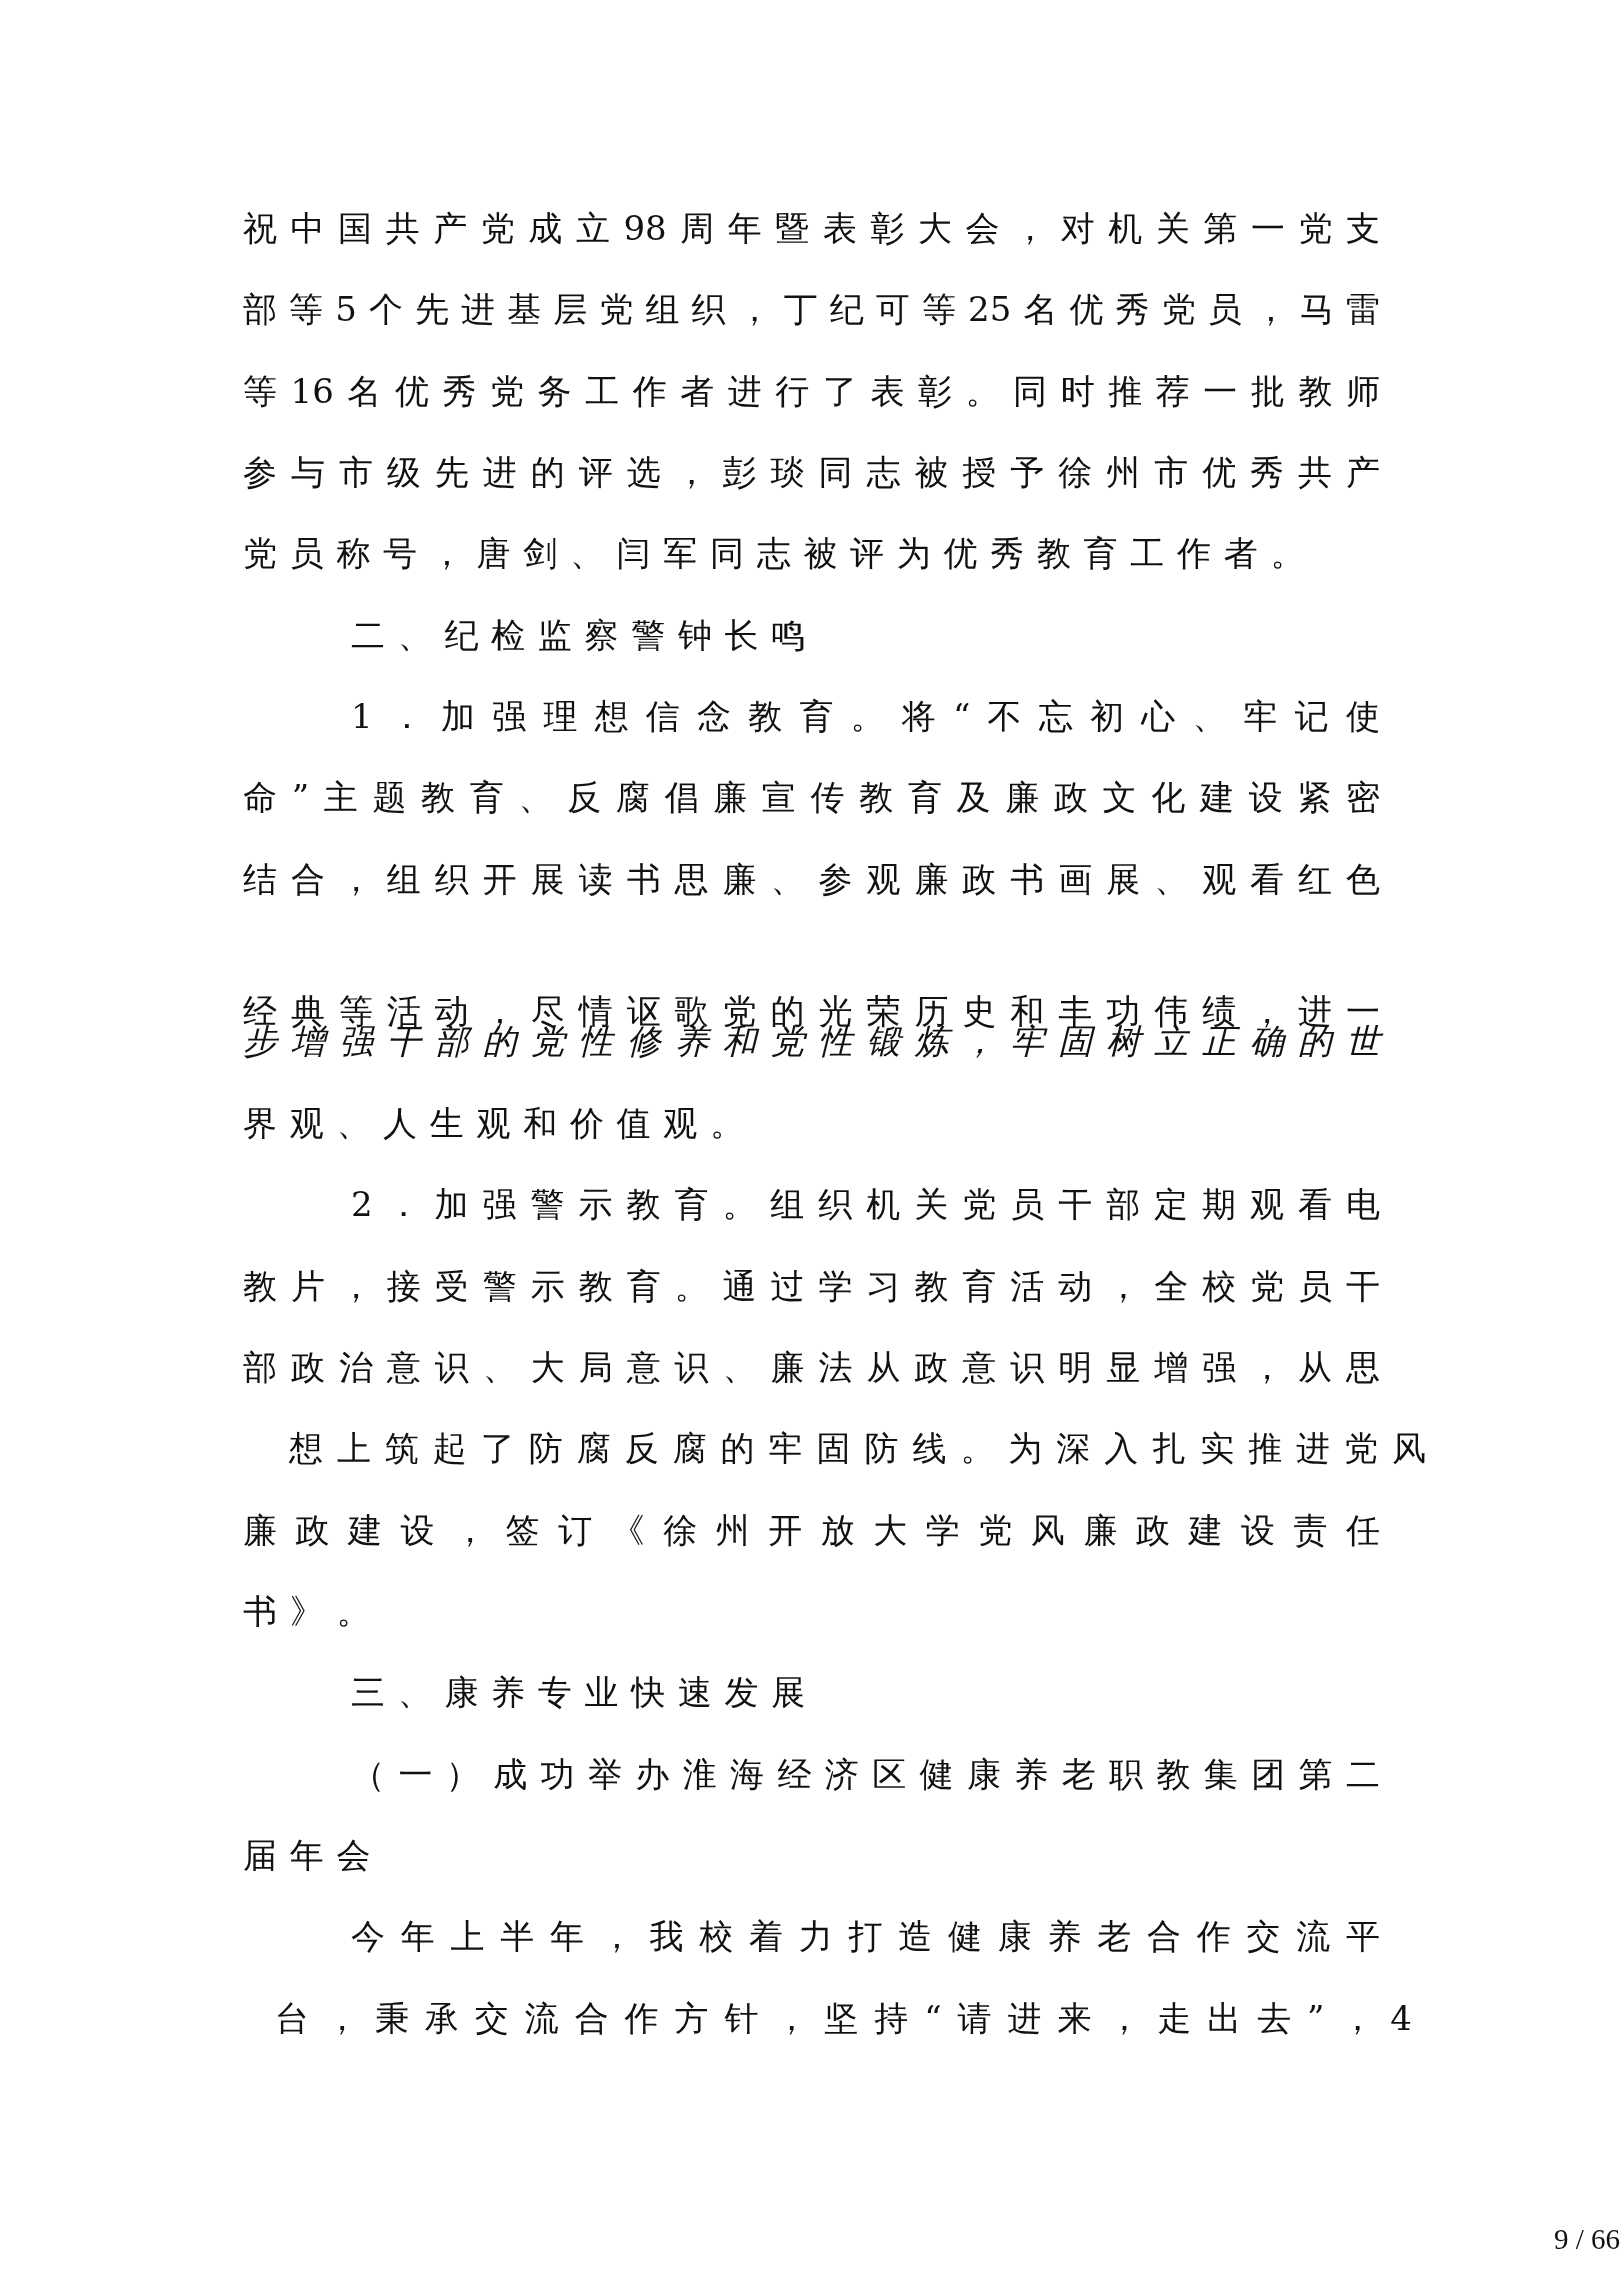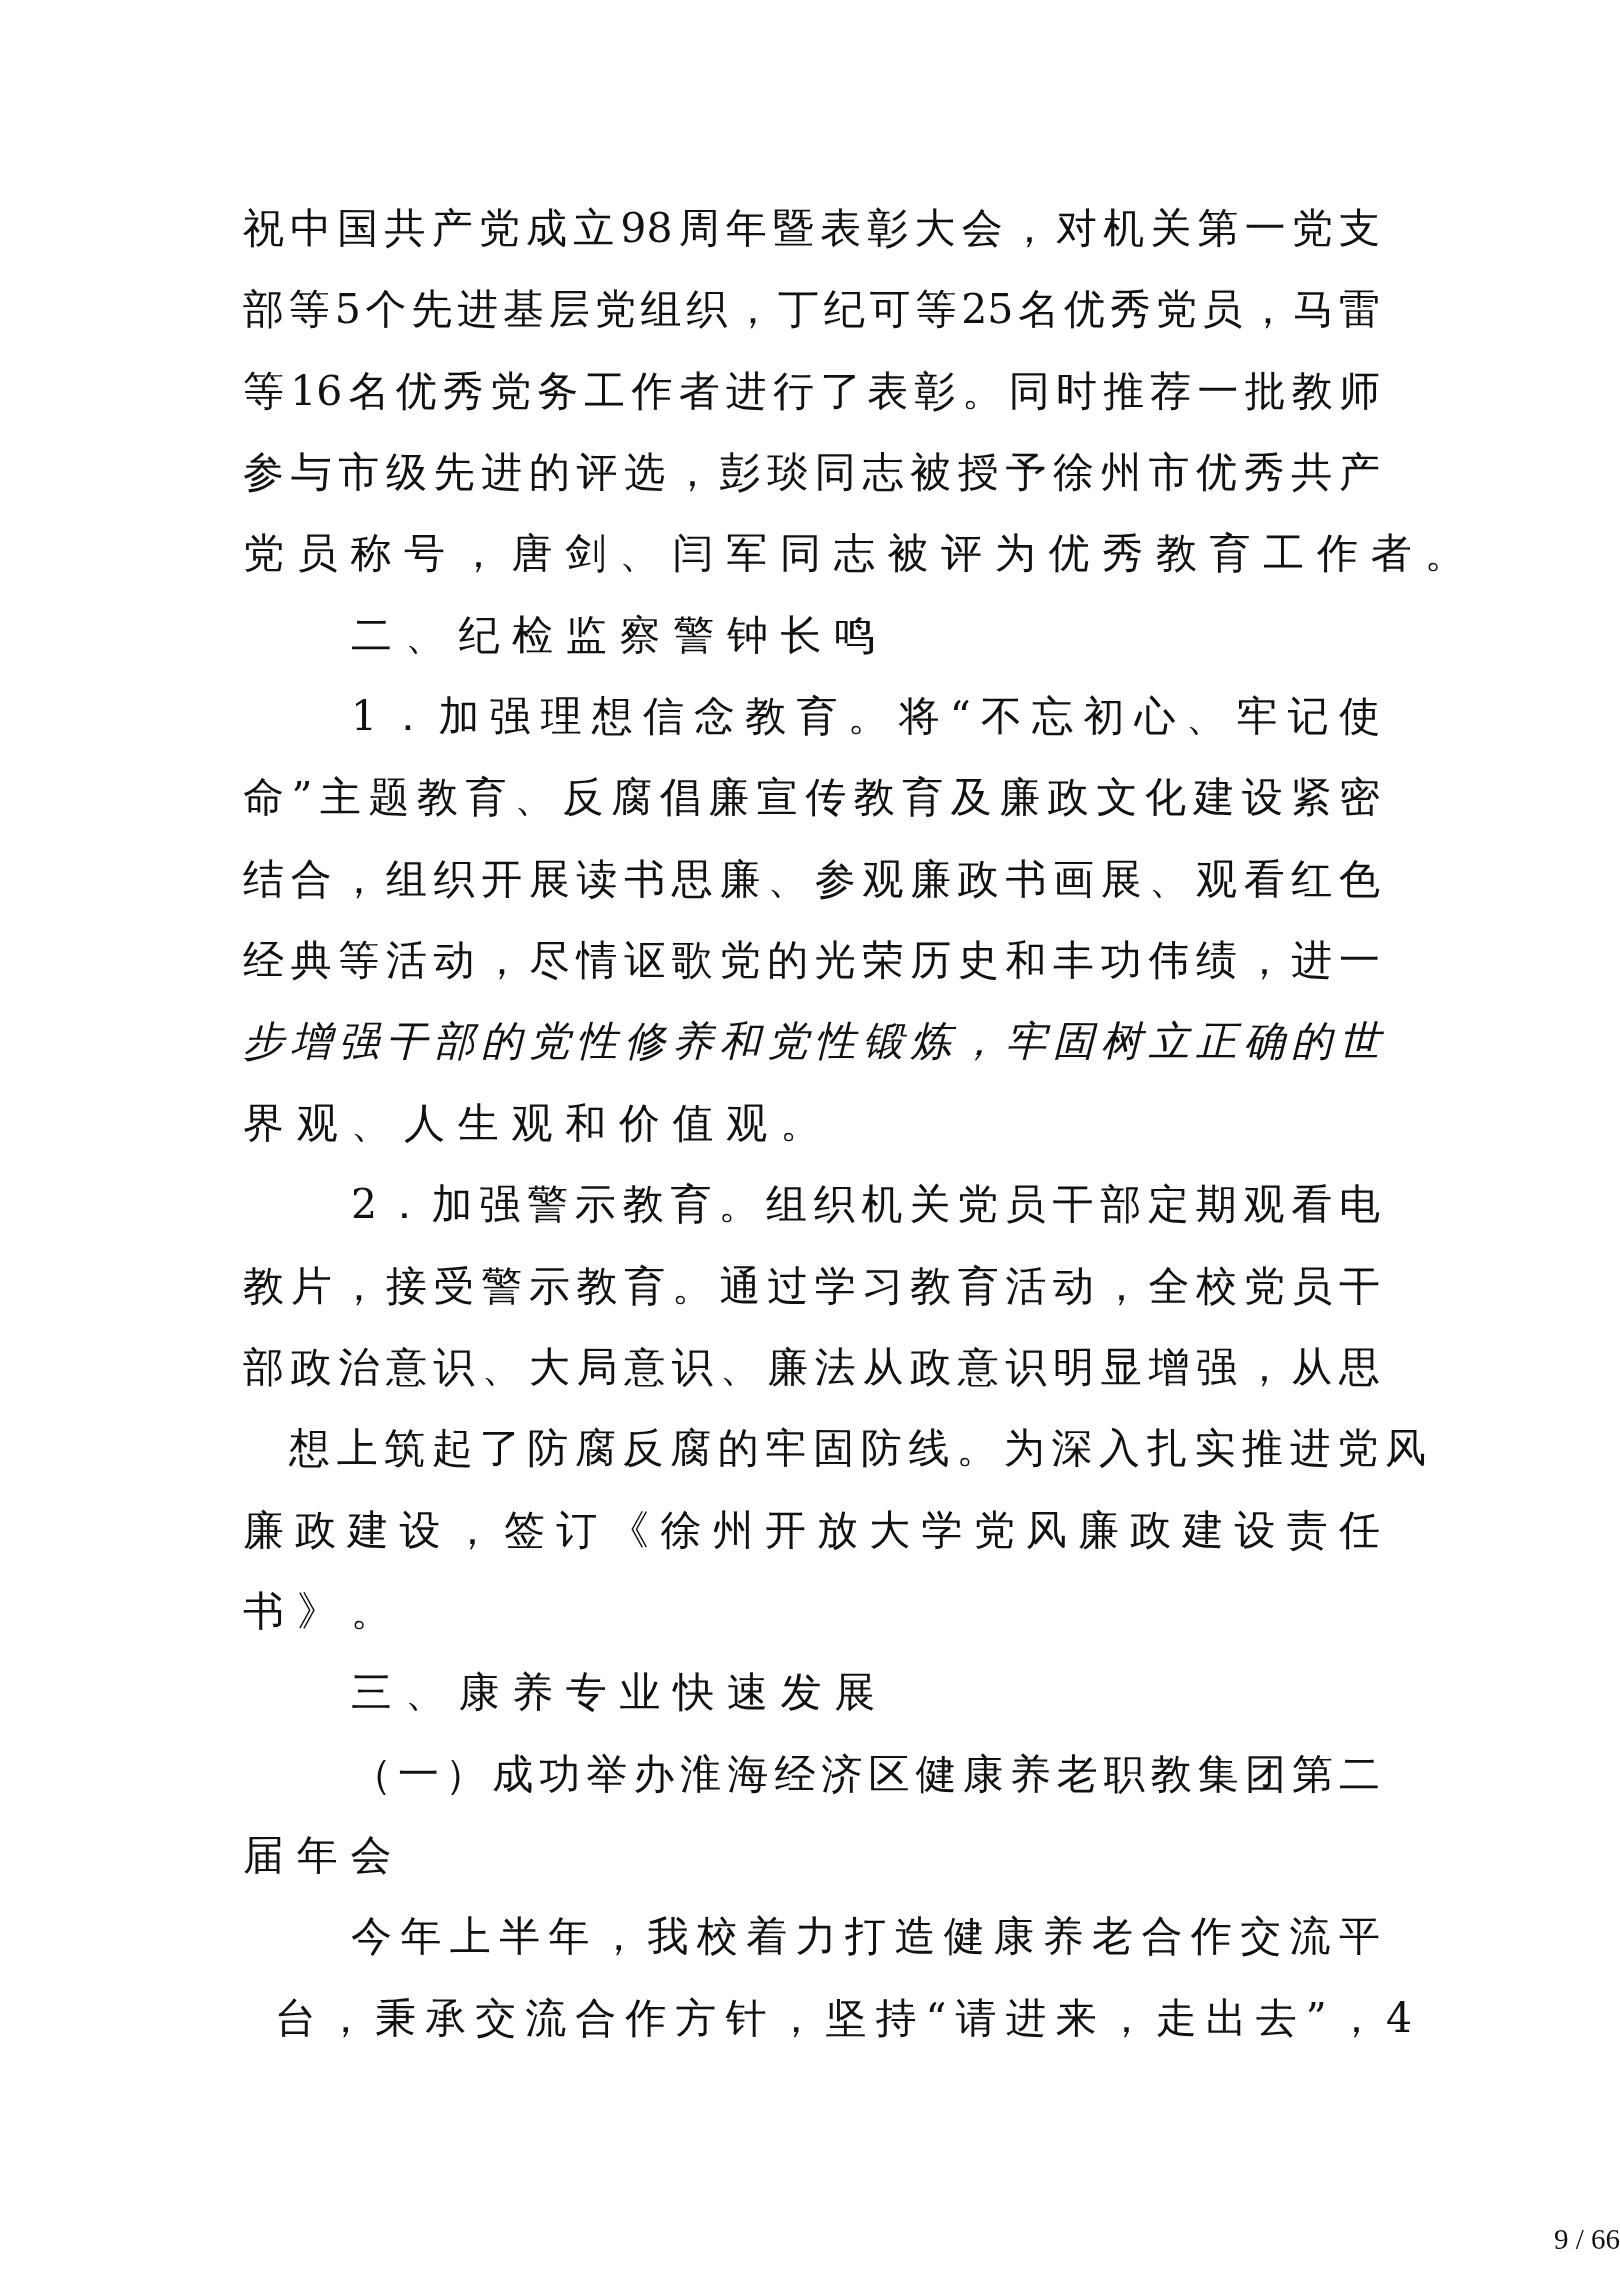--- a/index.html
+++ b/index.html
@@ -7,21 +7,21 @@
   .page {
     position: absolute; left: 0; top: 0; width: 1620px; height: 2293px;
     background: #ffffff; color: #111111;
     font-family: "DejaVu Serif", "Liberation Serif", serif;
   }
   .line {
     position: absolute;
     left: 243px;
     width: 1137px;
     height: 55px;
-    font-size: 41px;
+    font-size: 34px;
     line-height: 55px;
     white-space: nowrap;
     letter-spacing: 12.7px;
   }
   .line.full {
     text-align: justify;
     text-align-last: justify;
     letter-spacing: 0;
   }
   .line.indent { left: 351px; width: 1029px; }
@@ -42,21 +42,21 @@
   <div id="lines">
     <div class="line full" style="top: 201px;">祝中国共产党成立98周年暨表彰大会，对机关第一党支</div>
     <div class="line full" style="top: 282px;">部等5个先进基层党组织，丁纪可等25名优秀党员，马雷</div>
     <div class="line full" style="top: 364px;">等16名优秀党务工作者进行了表彰。同时推荐一批教师</div>
     <div class="line full" style="top: 445px;">参与市级先进的评选，彭琰同志被授予徐州市优秀共产</div>
     <div class="line" style="top: 526px;">党员称号，唐剑、闫军同志被评为优秀教育工作者。</div>
     <div class="line indent" style="top: 608px;">二、纪检监察警钟长鸣</div>
     <div class="line indent full" style="top: 689px;">1．加强理想信念教育。将“不忘初心、牢记使</div>
     <div class="line full" style="top: 770px;">命”主题教育、反腐倡廉宣传教育及廉政文化建设紧密</div>
     <div class="line full" style="top: 852px;">结合，组织开展读书思廉、参观廉政书画展、观看红色</div>
-    <div class="line full" style="top: 933px;">经典等活动，尽情讴歌党的光荣历史和丰功伟绩，进一</div>
+    <div class="line full" style="top: 984px;">经典等活动，尽情讴歌党的光荣历史和丰功伟绩，进一</div>
     <div class="line full" style="top: 1014px; font-style: italic;">步增强干部的党性修养和党性锻炼，牢固树立正确的世</div>
     <div class="line" style="top: 1096px;">界观、人生观和价值观。</div>
     <div class="line indent full" style="top: 1177px;">2．加强警示教育。组织机关党员干部定期观看电</div>
     <div class="line full" style="top: 1259px;">教片，接受警示教育。通过学习教育活动，全校党员干</div>
     <div class="line full" style="top: 1340px;">部政治意识、大局意识、廉法从政意识明显增强，从思</div>
     <div class="line full" style="top: 1421px; margin-left: 46px;">想上筑起了防腐反腐的牢固防线。为深入扎实推进党风</div>
     <div class="line full" style="top: 1503px;">廉政建设，签订《徐州开放大学党风廉政建设责任</div>
     <div class="line" style="top: 1584px;">书》。</div>
     <div class="line indent" style="top: 1665px;">三、康养专业快速发展</div>
     <div class="line indent full" style="top: 1747px;">（一）成功举办淮海经济区健康养老职教集团第二</div>

